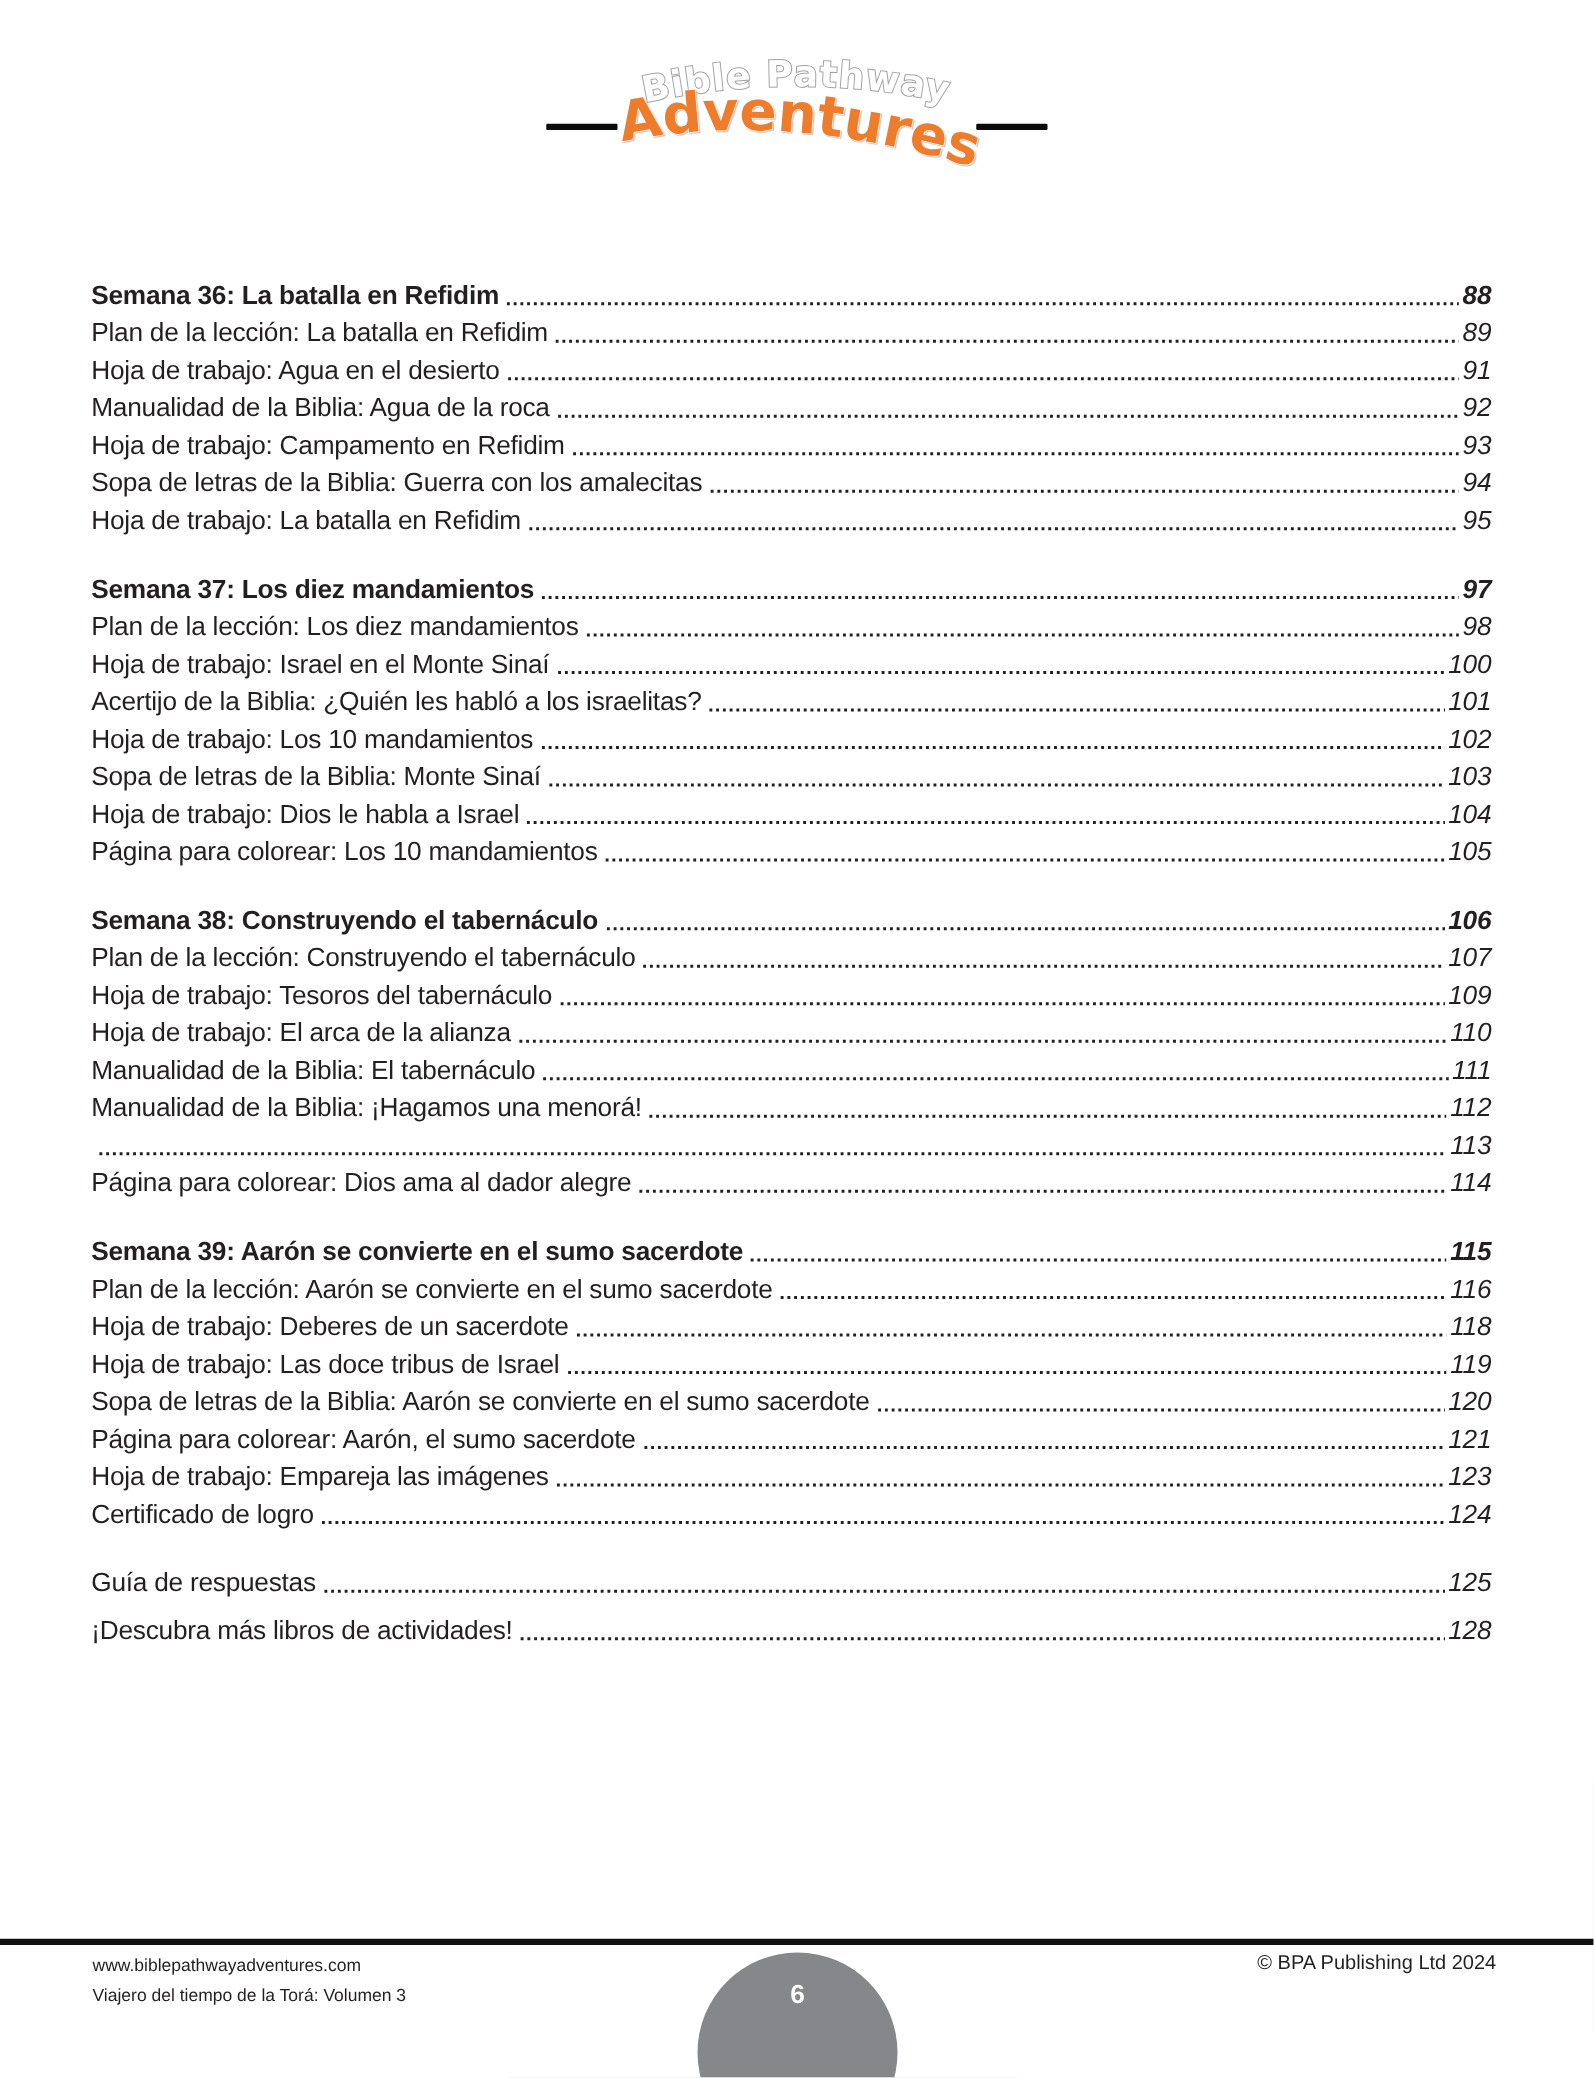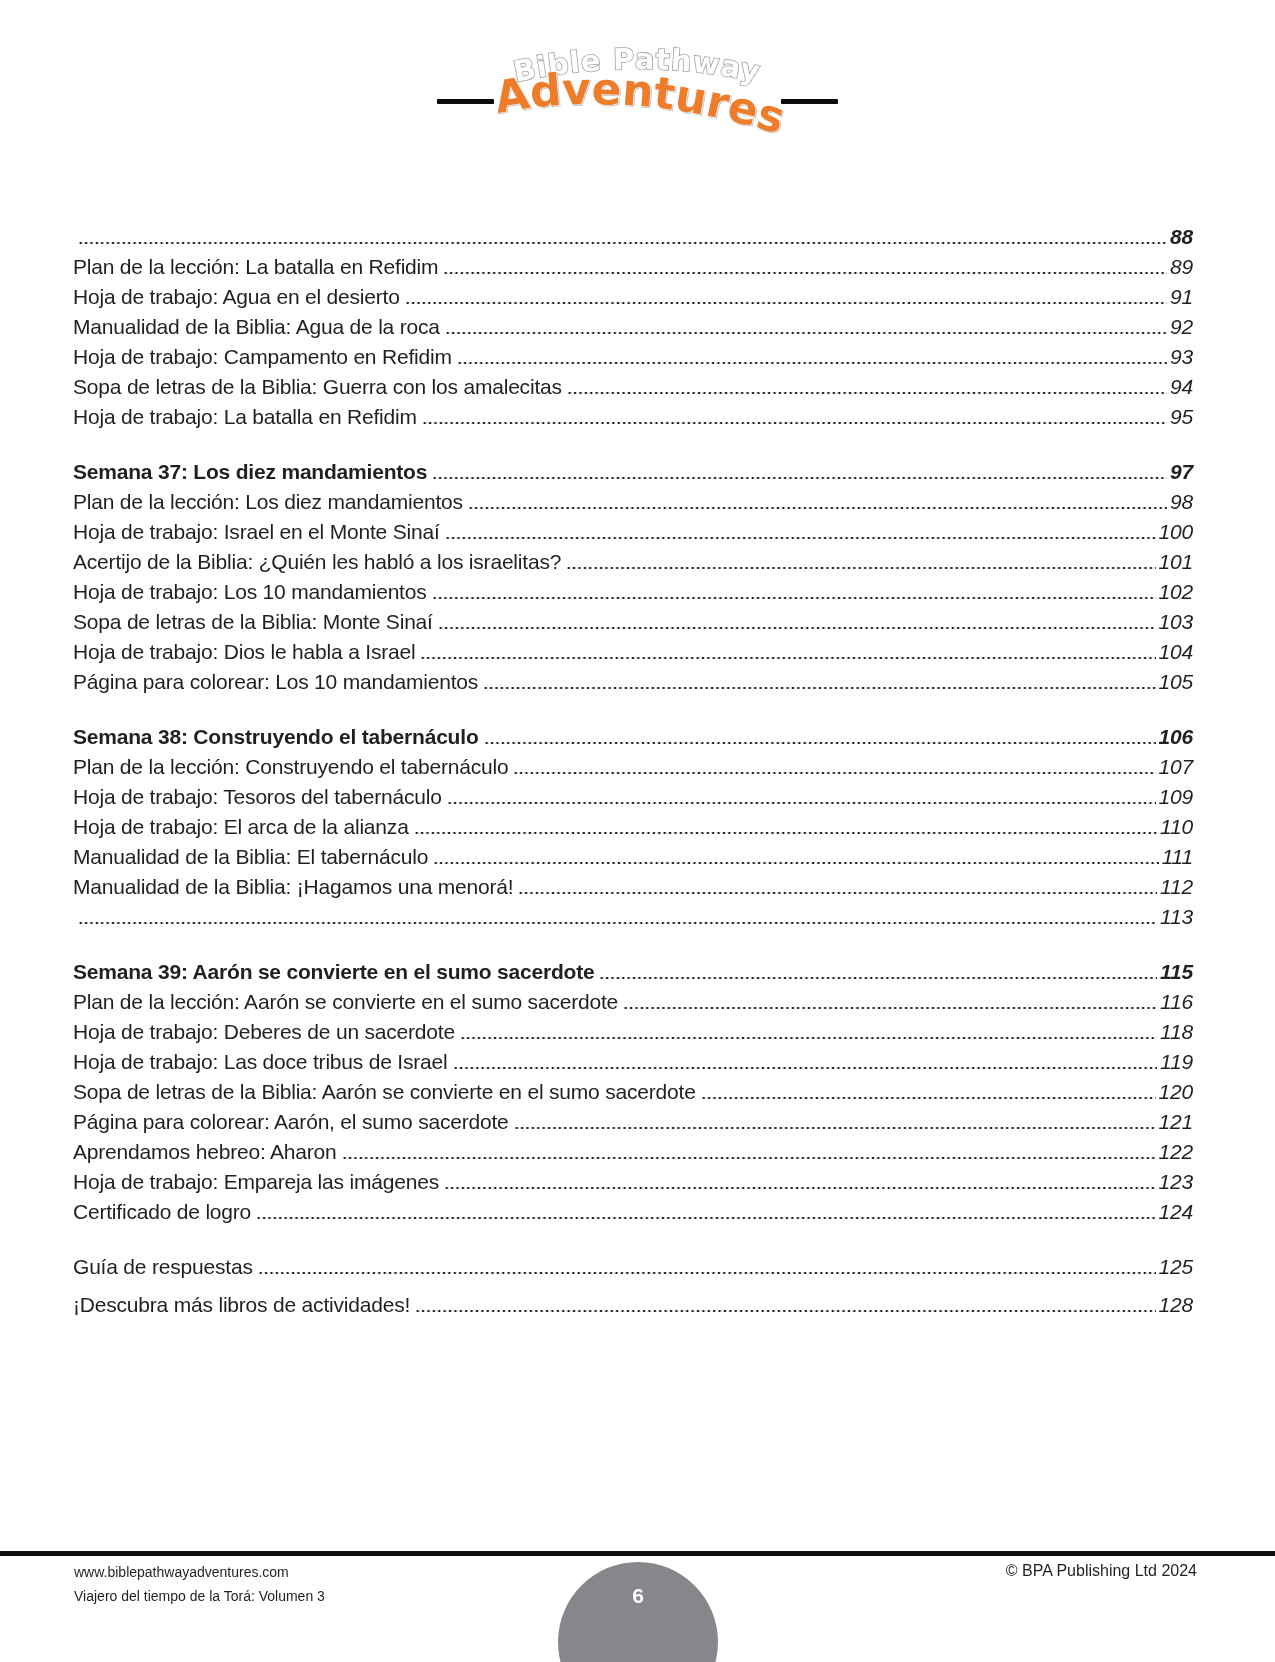--- a/index.html
+++ b/index.html
@@ -90,20 +90,21 @@
       </text>
       <text class="logo-line2">
         <textPath href="#arc2" startOffset="50%" text-anchor="middle">Adventures</textPath>
       </text>
     </svg>
   </div>
 
   <div class="toc">
       <div class="toc-section">
         <div class="toc-row bold">
+          <span class="toc-label">Semana 36: La batalla en Refidim</span>
           <span class="dots"></span>
           <span class="toc-page">88</span>
         </div>
         <div class="toc-row">
           <span class="toc-label">Plan de la lección: La batalla en Refidim</span>
           <span class="dots"></span>
           <span class="toc-page">89</span>
         </div>
         <div class="toc-row">
           <span class="toc-label">Hoja de trabajo: Agua en el desierto</span>
@@ -201,20 +202,25 @@
         </div>
         <div class="toc-row">
           <span class="toc-label">Manualidad de la Biblia: ¡Hagamos una menorá!</span>
           <span class="dots"></span>
           <span class="toc-page">112</span>
         </div>
         <div class="toc-row">
           <span class="dots"></span>
           <span class="toc-page">113</span>
         </div>
+        <div class="toc-row">
+          <span class="toc-label">Página para colorear: Dios ama al dador alegre</span>
+          <span class="dots"></span>
+          <span class="toc-page">114</span>
+        </div>
       </div>
       <div class="toc-section">
         <div class="toc-row bold">
           <span class="toc-label">Semana 39: Aarón se convierte en el sumo sacerdote</span>
           <span class="dots"></span>
           <span class="toc-page">115</span>
         </div>
         <div class="toc-row">
           <span class="toc-label">Plan de la lección: Aarón se convierte en el sumo sacerdote</span>
           <span class="dots"></span>
@@ -232,25 +238,20 @@
         </div>
         <div class="toc-row">
           <span class="toc-label">Sopa de letras de la Biblia: Aarón se convierte en el sumo sacerdote</span>
           <span class="dots"></span>
           <span class="toc-page">120</span>
         </div>
         <div class="toc-row">
           <span class="toc-label">Página para colorear: Aarón, el sumo sacerdote</span>
           <span class="dots"></span>
           <span class="toc-page">121</span>
-        </div>
-        <div class="toc-row">
-          <span class="toc-label">Aprendamos hebreo: Aharon</span>
-          <span class="dots"></span>
-          <span class="toc-page">122</span>
         </div>
         <div class="toc-row">
           <span class="toc-label">Hoja de trabajo: Empareja las imágenes</span>
           <span class="dots"></span>
           <span class="toc-page">123</span>
         </div>
         <div class="toc-row">
           <span class="toc-label">Certificado de logro</span>
           <span class="dots"></span>
           <span class="toc-page">124</span>

